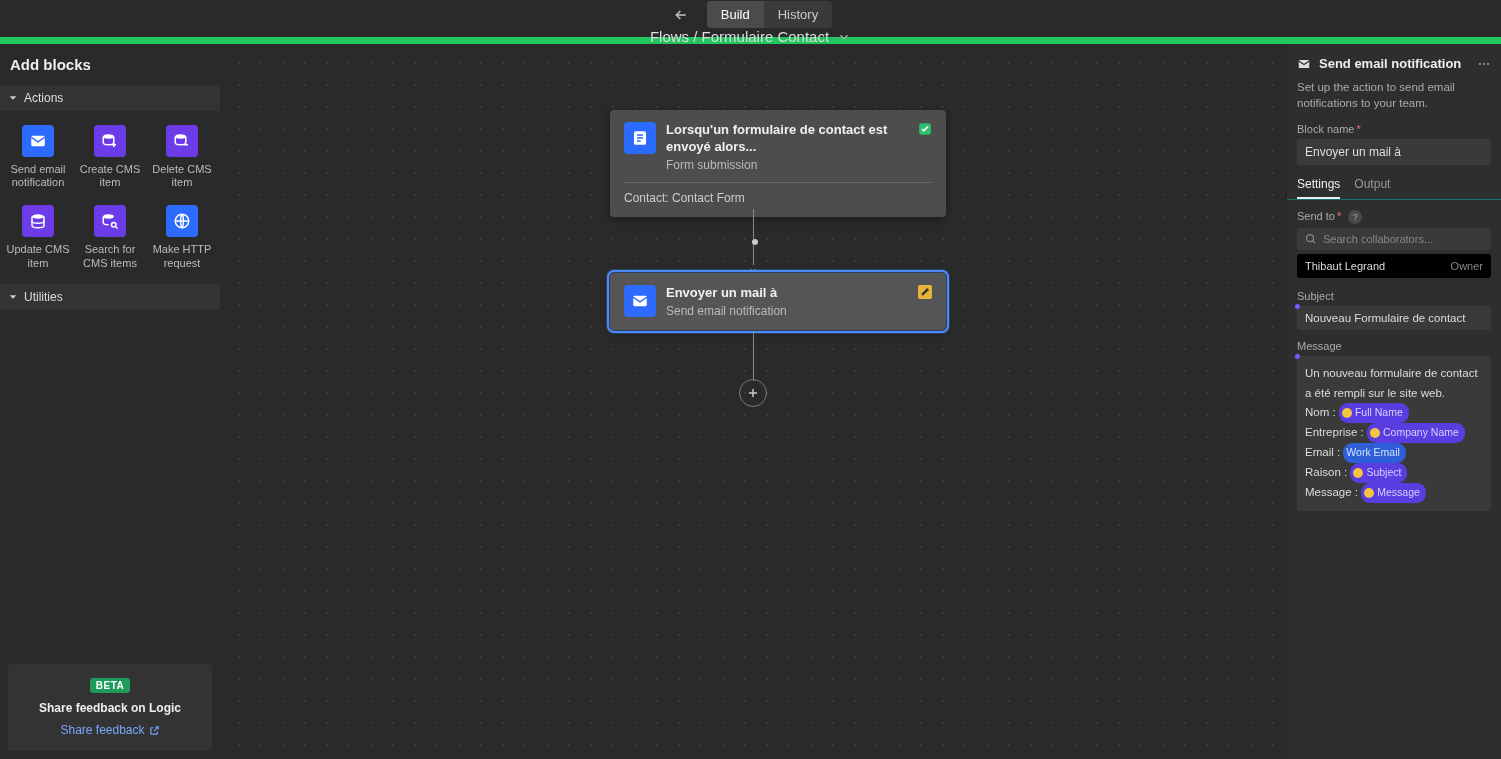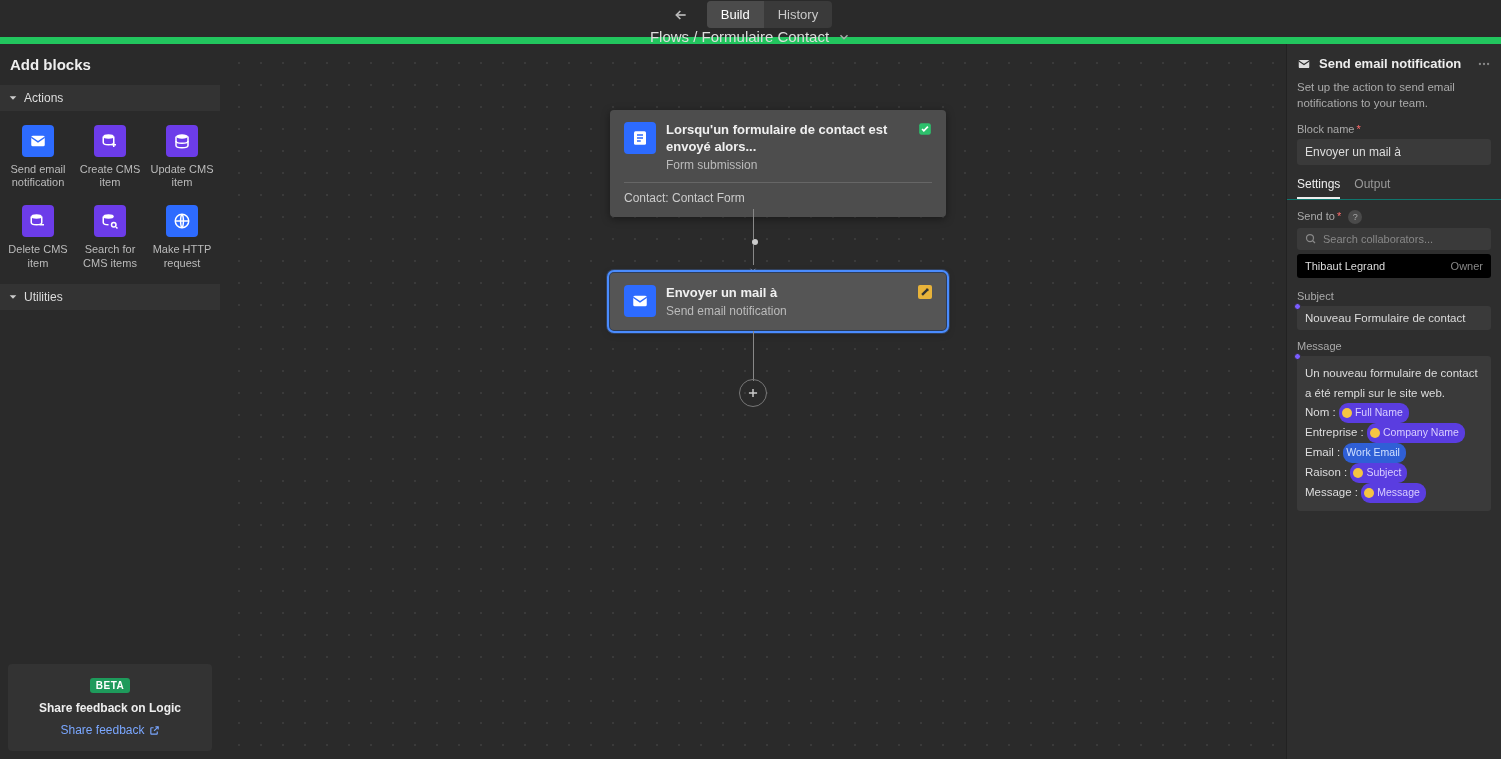--- a/index.html
+++ b/index.html
@@ -176,36 +176,36 @@
               <ellipse cx="10" cy="6" rx="7" ry="3"></ellipse>
               <path d="M3 6v8c0 1.7 3.1 3 7 3s7-1.3 7-3V6" fill="none" stroke="#fff" stroke-width="2"></path>
               <path d="M17 14v6M14 17h6" stroke="#fff" stroke-width="2"></path>
             </svg>
           </div>
         <div class="block-label">Create CMS item</div>
       </div>
       <div class="block-item">
         <div class="block-icon bi-purple">
             <svg width="18" height="18" viewBox="0 0 24 24" fill="#fff">
+              <ellipse cx="10" cy="6" rx="7" ry="3"></ellipse>
+              <path d="M3 6v8c0 1.7 3.1 3 7 3s7-1.3 7-3V6" fill="none" stroke="#fff" stroke-width="2"></path>
+              <path d="M14 17h6" stroke="#fff" stroke-width="2"></path>
+            </svg>
+          </div>
+        <div class="block-label">Delete CMS item</div>
+      </div>
+      <div class="block-item">
+        <div class="block-icon bi-purple">
+            <svg width="18" height="18" viewBox="0 0 24 24" fill="#fff">
               <ellipse cx="12" cy="6" rx="8" ry="3"></ellipse>
               <path d="M4 6v6c0 1.7 3.6 3 8 3s8-1.3 8-3V6" fill="none" stroke="#fff" stroke-width="2"></path>
               <path d="M4 12v6c0 1.7 3.6 3 8 3s8-1.3 8-3v-6" fill="none" stroke="#fff" stroke-width="2"></path>
             </svg>
           </div>
         <div class="block-label">Update CMS item</div>
-      </div>
-      <div class="block-item">
-        <div class="block-icon bi-purple">
-            <svg width="18" height="18" viewBox="0 0 24 24" fill="#fff">
-              <ellipse cx="10" cy="6" rx="7" ry="3"></ellipse>
-              <path d="M3 6v8c0 1.7 3.1 3 7 3s7-1.3 7-3V6" fill="none" stroke="#fff" stroke-width="2"></path>
-              <path d="M14 17h6" stroke="#fff" stroke-width="2"></path>
-            </svg>
-          </div>
-        <div class="block-label">Delete CMS item</div>
       </div>
       <div class="block-item">
         <div class="block-icon bi-purple">
             <svg width="18" height="18" viewBox="0 0 24 24" fill="#fff">
               <ellipse cx="10" cy="6" rx="7" ry="3"></ellipse>
               <path d="M3 6v8c0 1.7 3.1 3 7 3" fill="none" stroke="#fff" stroke-width="2"></path>
               <circle cx="17" cy="17" r="3" fill="none" stroke="#fff" stroke-width="2"></circle>
               <path d="M20 20l2 2" stroke="#fff" stroke-width="2"></path>
             </svg>
           </div>

